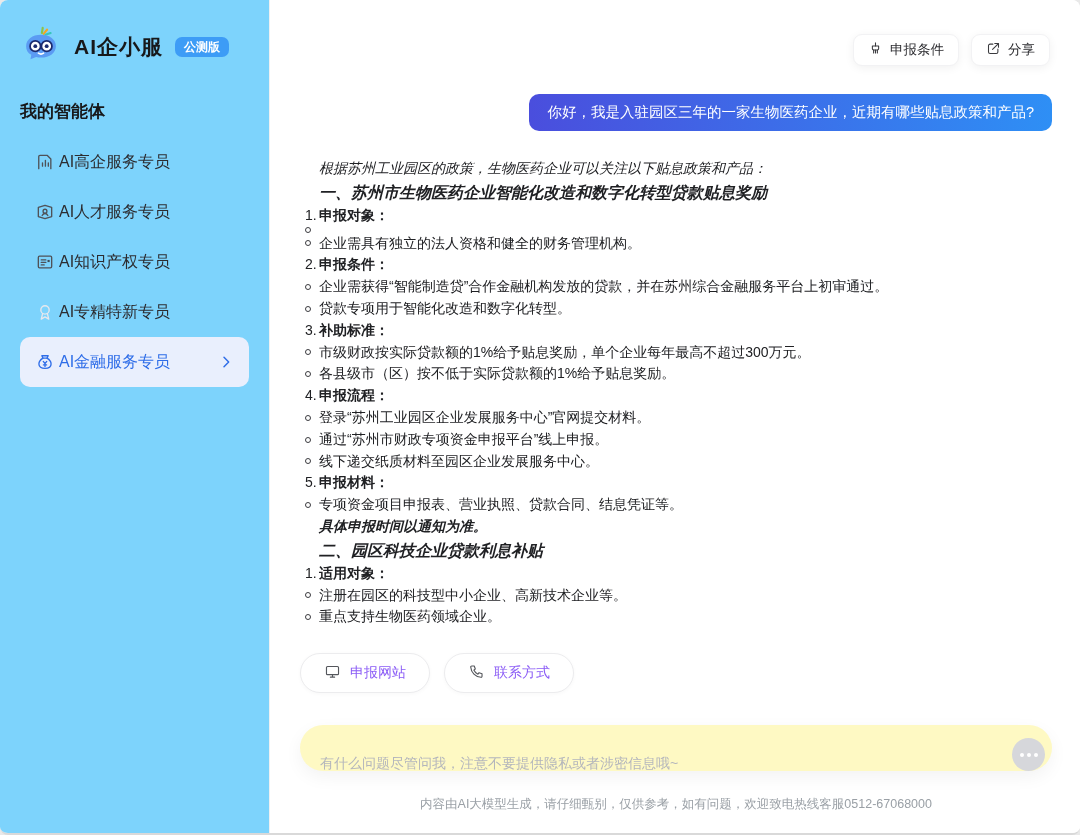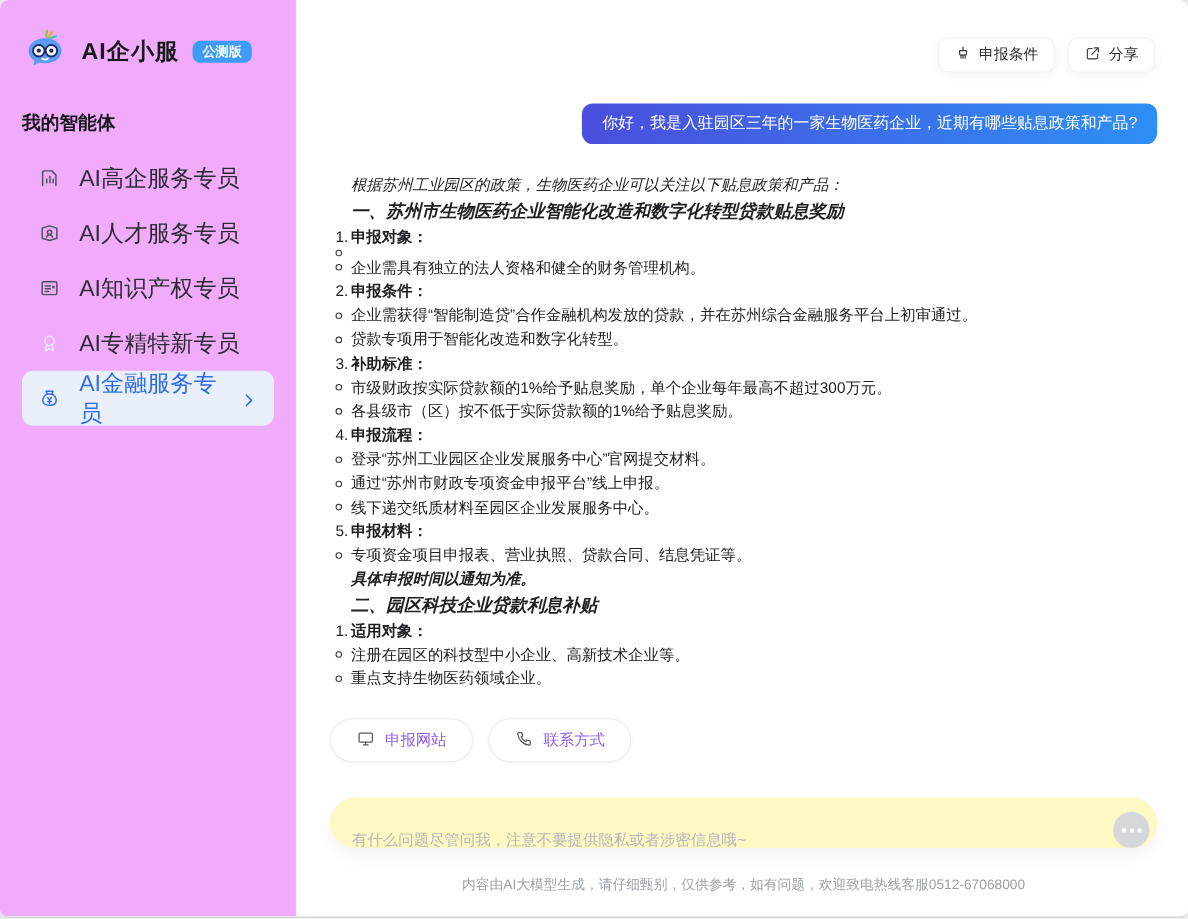--- a/index.html
+++ b/index.html
@@ -2,30 +2,30 @@
 <html><head>
 <meta charset="utf-8">
 <style>
   * { margin:0; padding:0; box-sizing:border-box; }
   html,body { background:#e9e9e9; }
   body { font-family:"Liberation Sans", sans-serif; }
   .app { width:1080px; height:835px; background:#fff; display:flex; overflow:hidden;
          border-radius:8px; border-bottom:2px solid #d9d9d9; position:relative; }
 
   
-  .sidebar { width:270px; flex:none; background:#f0abfc; border-right:1px solid #eef0f2;
+  .sidebar { width:270px; flex:none; background:#7dd3fc; border-right:1px solid #eef0f2;
              padding:26px 20px 0 20px; }
   .brand { display:flex; align-items:center; gap:12px; }
   .brand-logo { width:42px; height:42px; flex:none; }
   .brand-title { font-size:21px; font-weight:700; color:#17181a; letter-spacing:1px; }
   .badge { background:#3d9cf6; color:#fff; font-size:12px; font-weight:600;
            padding:4px 9px; border-radius:7px; line-height:1; }
   .sidebar-heading { font-size:17px; font-weight:700; color:#17181a; margin:32px 0 14px 0; }
-  .agent-item { display:flex; align-items:center; gap:17px; height:50px; padding:0 15px;
-                border-radius:10px; font-size:21px; color:#2c2c30; cursor:pointer; }
+  .agent-item { display:flex; align-items:center; gap:4px; height:50px; padding:0 15px;
+                border-radius:10px; font-size:16px; color:#2c2c30; cursor:pointer; }
   .agent-icon { width:20px; height:20px; flex:none; display:flex; align-items:center; }
   .agent-icon svg { width:20px; height:20px; fill:none; stroke:#4f5258; stroke-width:1.6;
                     stroke-linecap:round; stroke-linejoin:round; }
   .agent-icon.faint svg { stroke:#e7e8ed; }
   .agent-item.active { background:#e9effd; color:#2e6de8; }
   .agent-item.active .agent-icon svg { stroke:#2e6de8; }
   .agent-chevron { margin-left:auto; width:16px; height:16px; }
   .agent-chevron svg { width:16px; height:16px; fill:none; stroke:#2e6de8; stroke-width:2.2;
                        stroke-linecap:round; stroke-linejoin:round; }
 

